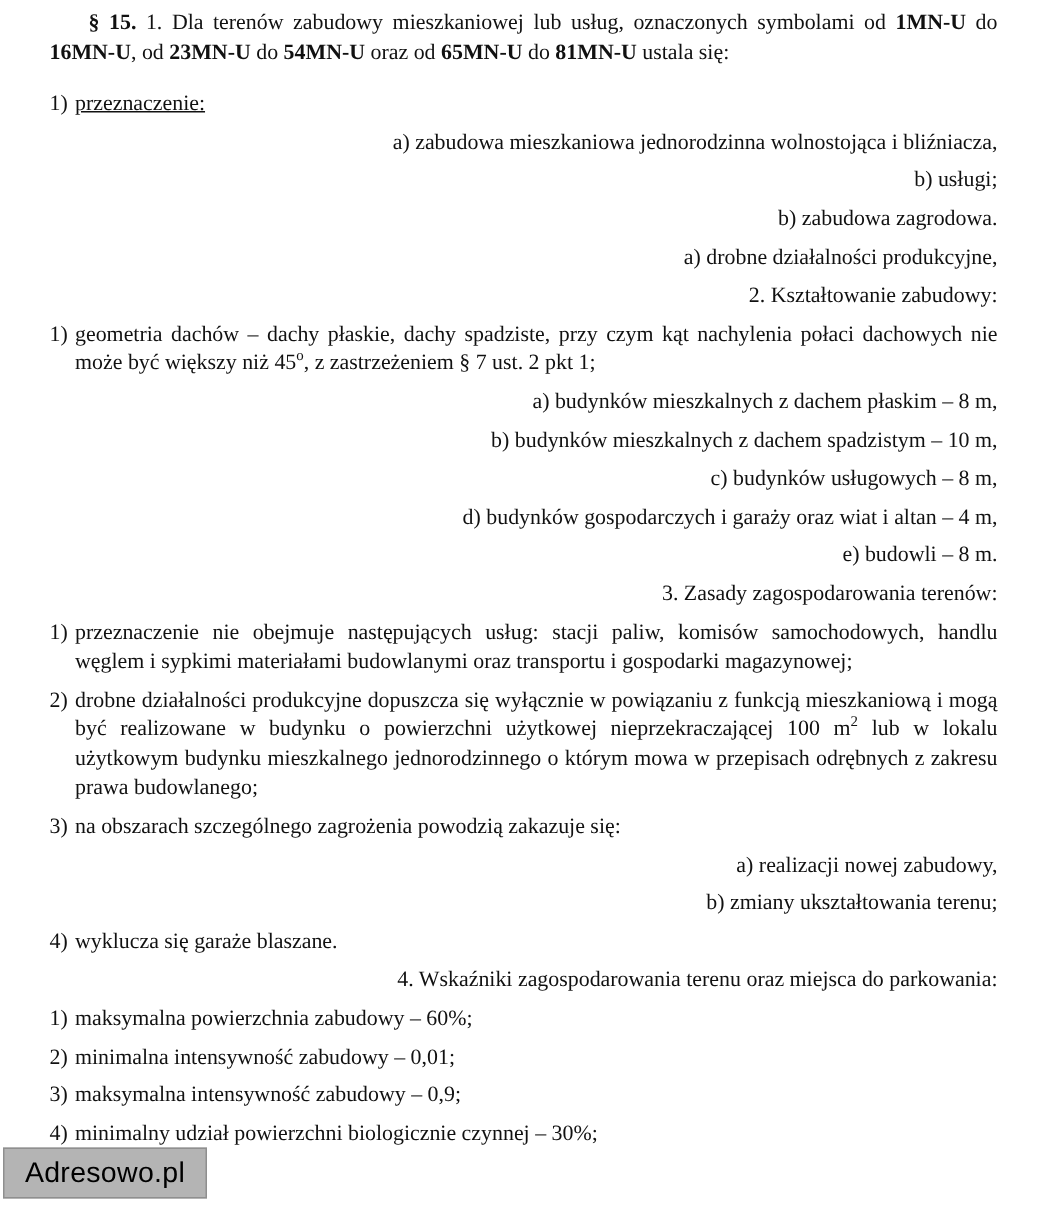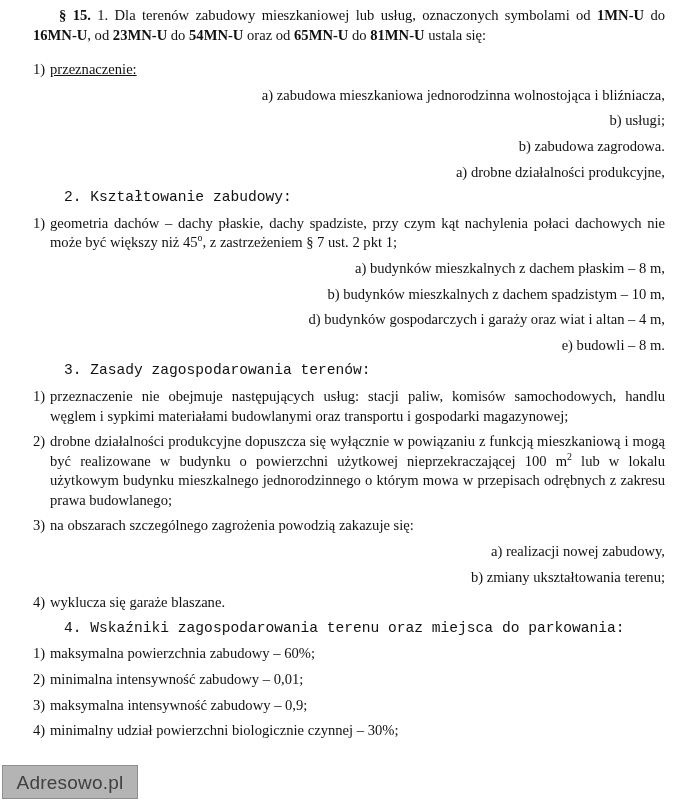--- a/index.html
+++ b/index.html
@@ -68,22 +68,21 @@
   .lvl2 {
     padding-left: 32px;
     text-indent: 0;
     text-align: right;
   }
 
   
   .sect {
     padding-left: 15px;
     text-indent: 16px;
-    text-align: left;
-    font-family: Liberation Mono, monospace;
+    text-align: right;
   }
 
   b, .b { font-weight: bold; }
 
   sup {
     font-size: 0.68em;
     vertical-align: super;
     line-height: 0;
   }
 
@@ -100,21 +99,21 @@
     background: #b4b4b4;
     border: 1px solid #8f8f8f;
     box-sizing: border-box;
     display: flex;
     align-items: center;
     justify-content: center;
   }
   #watermark .wm-text {
     font-family: "Liberation Sans", "DejaVu Sans", sans-serif;
     font-size: 19px;
-    color: #404040;
+    color: #000000;
     letter-spacing: 0.2px;
     line-height: 1;
   }
 </style>
 </head>
 <body>
 
 <div id="page">
 
   <div class="doc">
@@ -127,20 +126,21 @@
     <p class="p lvl2 gap-sm">a) zabudowa mieszkaniowa jednorodzinna wolnostojąca i bliźniacza,</p>
     <p class="p lvl2 gap-sm">b) usługi;</p>
 
     <p class="p lvl2 gap-sm">b) zabudowa zagrodowa.</p>
     <p class="p lvl2 gap-sm">a) drobne działalności produkcyjne,</p>
 
     <p class="p sect gap-sm">2. Kształtowanie zabudowy:</p>
     <p class="p lvl1 gap-sm"><span class="mk">1)</span><span>geometria dachów – dachy płaskie, dachy spadziste, przy czym kąt nachylenia połaci dachowych nie może być większy niż 45<sup>o</sup>, z zastrzeżeniem § 7 ust. 2 pkt 1;</span></p>
     <p class="p lvl2 gap-sm">a) budynków mieszkalnych z dachem płaskim – 8 m,</p>
     <p class="p lvl2 gap-sm">b) budynków mieszkalnych z dachem spadzistym – 10 m,</p>
+    <p class="p lvl2 gap-sm">c) budynków usługowych – 8 m,</p>
     <p class="p lvl2 gap-sm">d) budynków gospodarczych i garaży oraz wiat i altan – 4 m,</p>
     <p class="p lvl2 gap-sm">e) budowli – 8 m.</p>
 
     <p class="p sect gap-sm">3. Zasady zagospodarowania terenów:</p>
     <p class="p lvl1 gap-sm"><span class="mk">1)</span><span>przeznaczenie nie obejmuje następujących usług: stacji paliw, komisów samochodowych, handlu węglem i sypkimi materiałami budowlanymi oraz transportu i gospodarki magazynowej;</span></p>
     <p class="p lvl1 gap-sm"><span class="mk">2)</span><span>drobne działalności produkcyjne dopuszcza się wyłącznie w powiązaniu z funkcją mieszkaniową i mogą być realizowane w budynku o powierzchni użytkowej nieprzekraczającej 100 m<sup>2</sup> lub w lokalu użytkowym budynku mieszkalnego jednorodzinnego o którym mowa w przepisach odrębnych z zakresu prawa budowlanego;</span></p>
     <p class="p lvl1 gap-sm"><span class="mk">3)</span><span>na obszarach szczególnego zagrożenia powodzią zakazuje się:</span></p>
     <p class="p lvl2 gap-sm">a) realizacji nowej zabudowy,</p>
     <p class="p lvl2 gap-sm">b) zmiany ukształtowania terenu;</p>
     <p class="p lvl1 gap-sm"><span class="mk">4)</span><span>wyklucza się garaże blaszane.</span></p>

